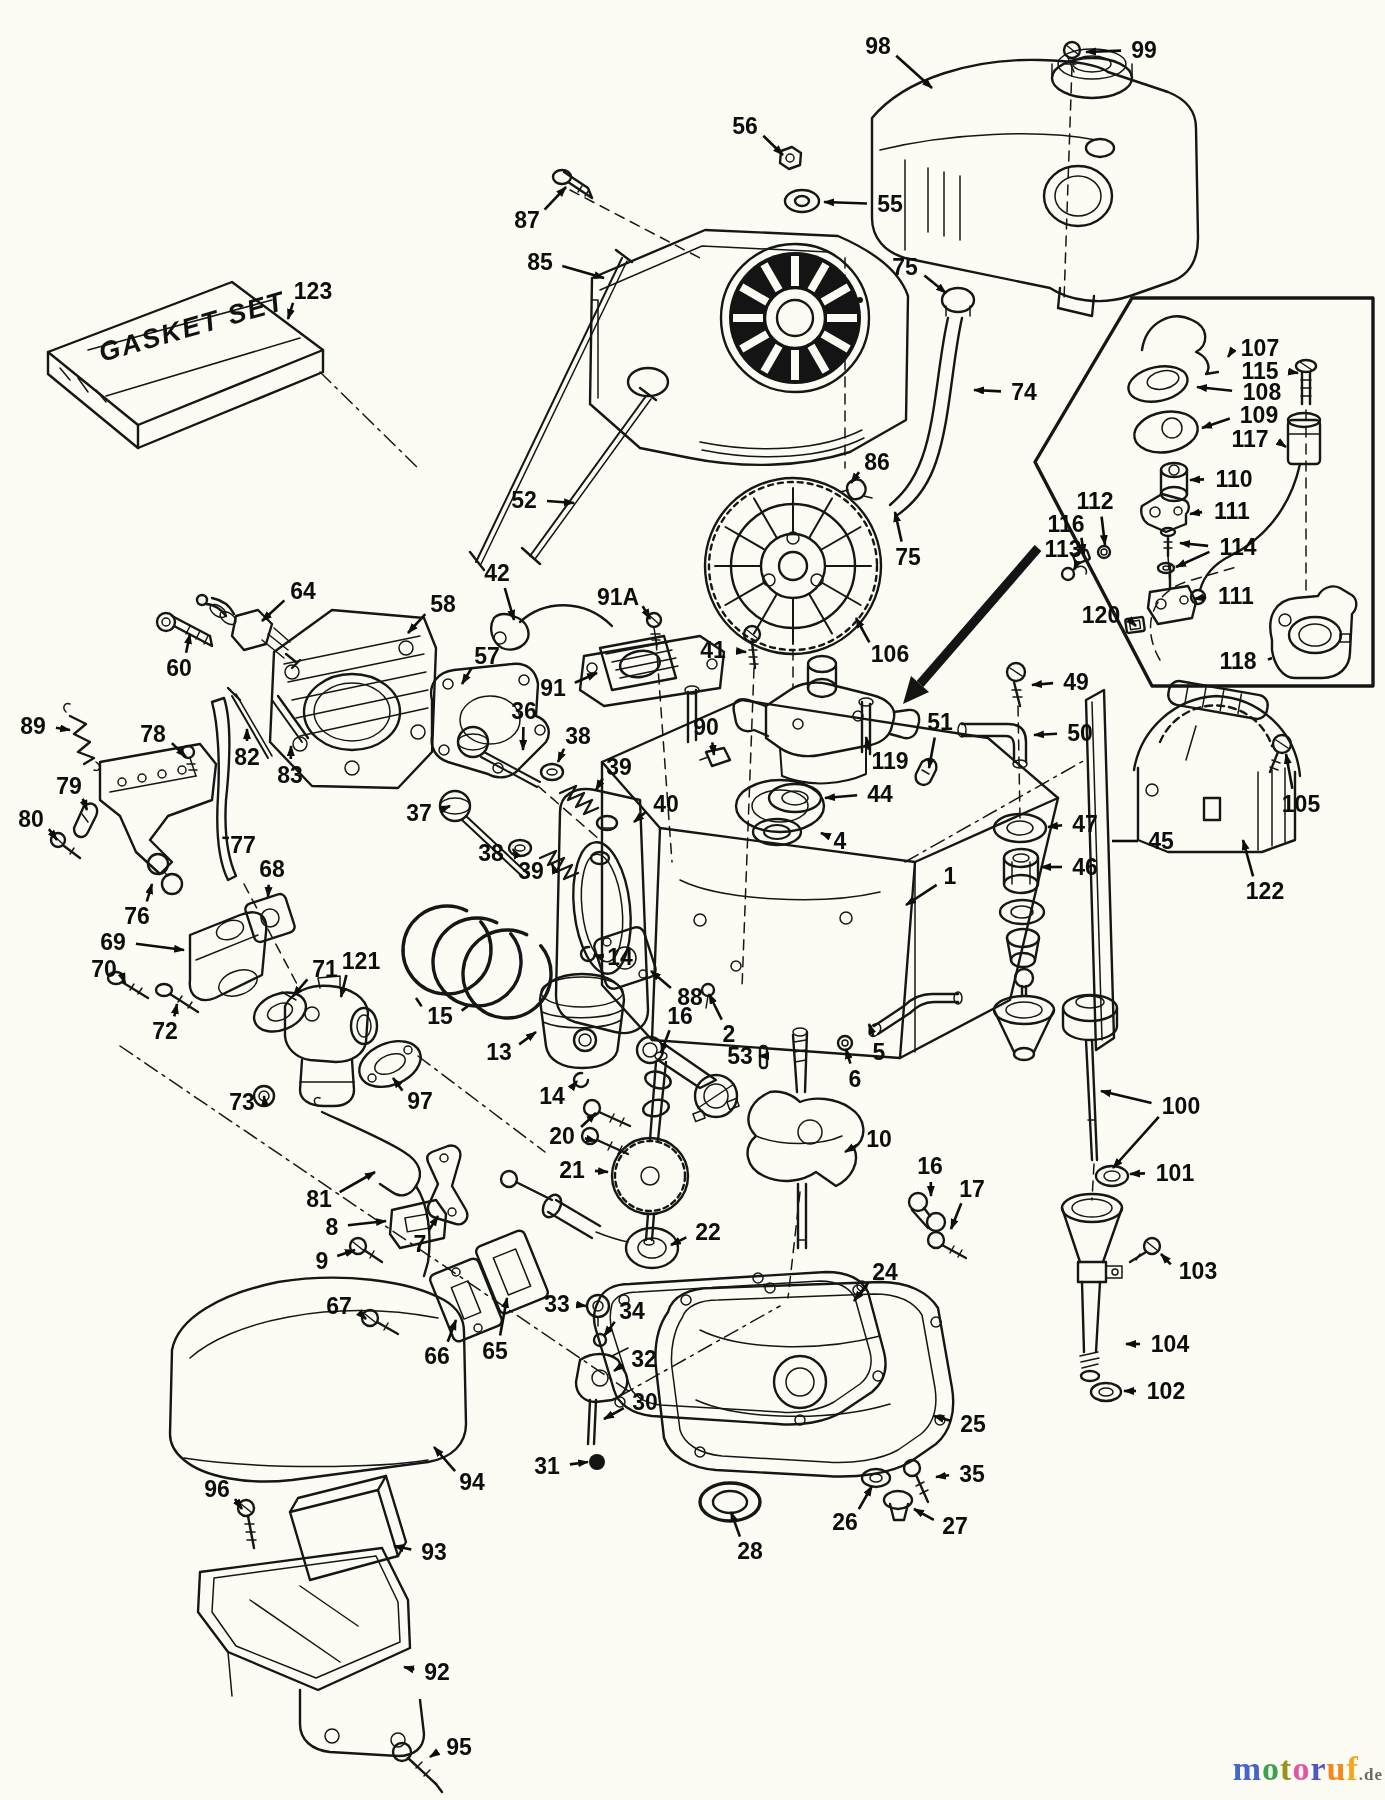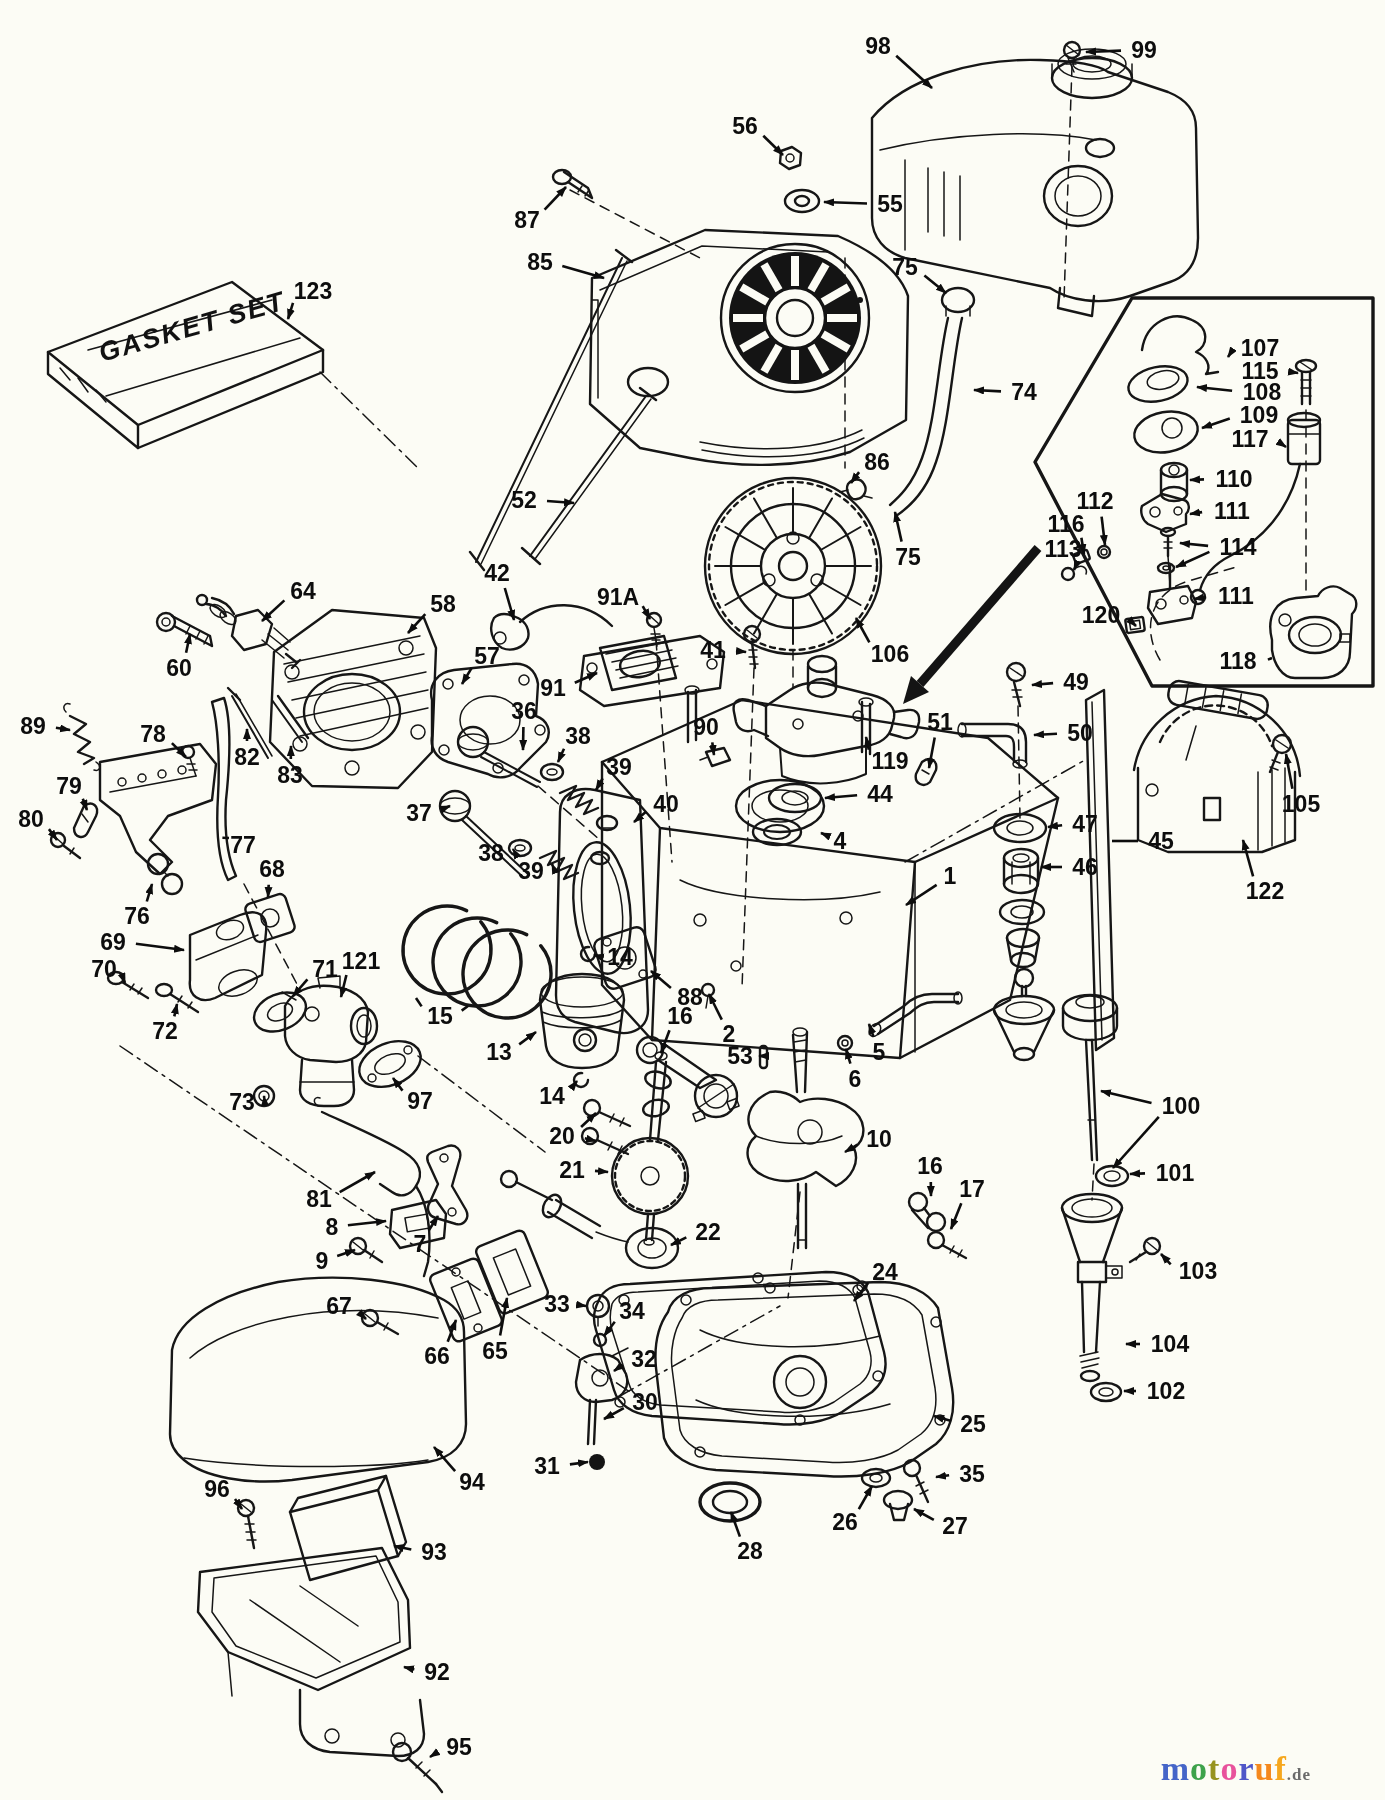--- a/index.html
+++ b/index.html
@@ -9,21 +9,21 @@
   .ln{fill:none;stroke:#161616;stroke-width:2.4;stroke-linecap:round;stroke-linejoin:round;}
   .thin{stroke-width:1.5;}
   .med{stroke-width:2;}
   .thick{stroke-width:3.4;}
   .fillb{fill:#141414;stroke:none;}
   .dash{stroke-dasharray:10 7;}
   .dashdot{stroke-dasharray:15 6 3 6;}
   .plbl{font:bold 23px "Liberation Sans",sans-serif;fill:#0d0d0d;text-anchor:middle;}
   .lead{stroke:#0d0d0d;stroke-width:2.6;}
   .gtext{font:italic bold 27px "Liberation Sans",sans-serif;fill:#111;letter-spacing:2px;}
-  #watermark{position:absolute;left:1136px;top:1750px;width:175px;text-align:right;
+  #watermark{position:absolute;left:1208px;top:1750px;width:175px;text-align:right;
              font:bold 34px "Liberation Serif",serif;letter-spacing:1px;white-space:nowrap;}
   #wm-suffix{font:bold 17px "Liberation Serif",serif;color:#6a6a6a;}
 </style>
 </head>
 <body>
 
 <div class="page">
 <svg width="1385" height="1800" viewBox="0 0 1385 1800">
   <defs>
     <marker id="arr" markerWidth="12" markerHeight="10" refX="10" refY="4" orient="auto" markerUnits="userSpaceOnUse">

